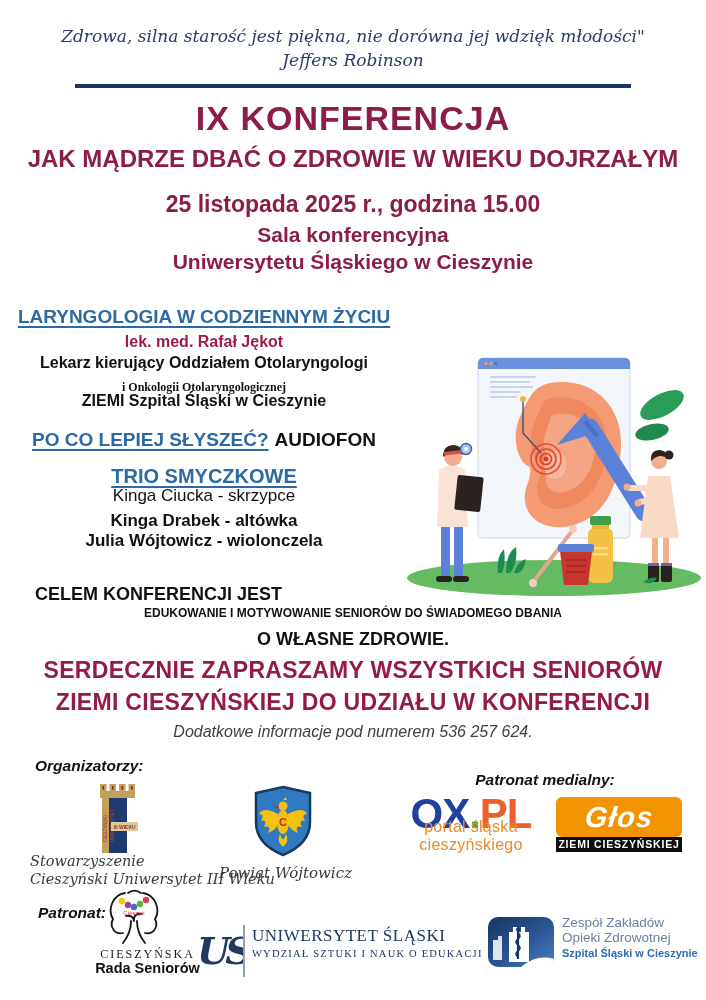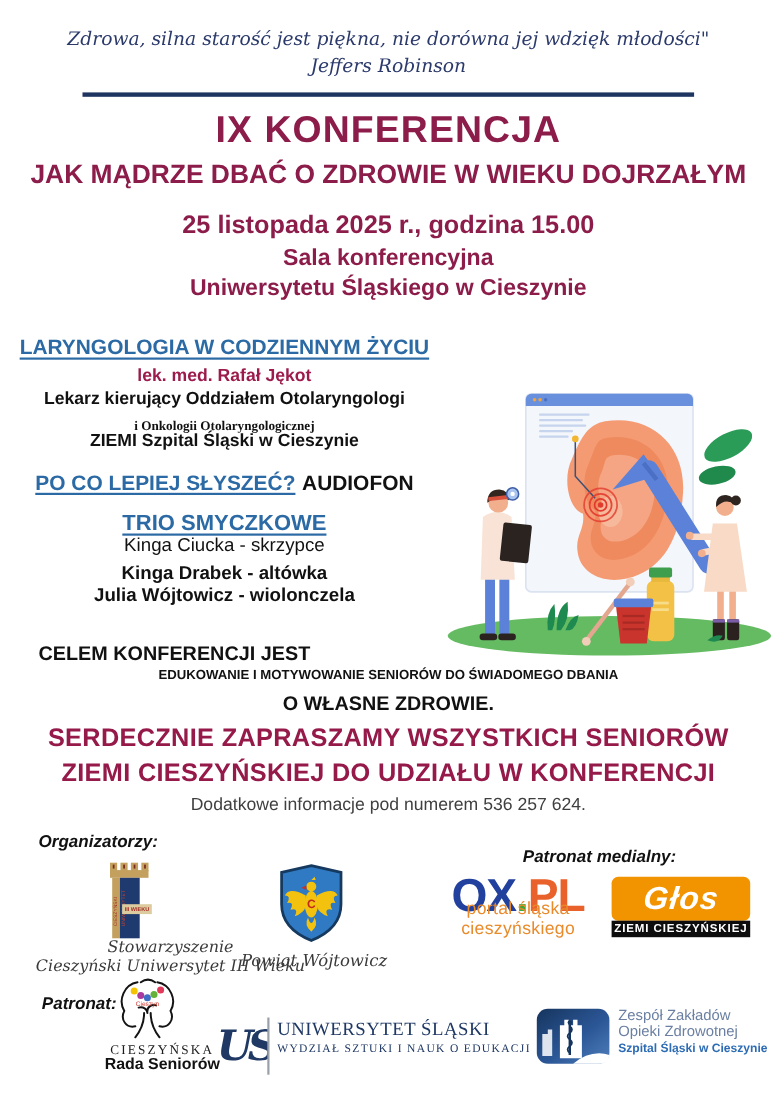--- a/index.html
+++ b/index.html
@@ -36,25 +36,25 @@
   .sec3-m3{top:531px;font-size:17px;font-weight:bold;}
 
   .illus{left:400px;top:335px;width:306px;height:275px;}
 
   .goal1{top:584px;left:35px;font-size:18px;font-weight:bold;}
   .goal2{top:606px;font-size:12px;font-weight:bold;}
   .goal3{top:629px;font-size:18px;font-weight:bold;}
 
   .inv1{top:657px;font-size:23px;font-weight:bold;color:#951A49;letter-spacing:0.3px;}
   .inv2{top:689px;font-size:23px;font-weight:bold;color:#951A49;letter-spacing:0.3px;}
-  .info{top:723px;font-size:16px;color:#3F3F3F;}
+  .info{top:723px;font-size:16px;color:#3F3F3F;font-style:italic;}
 
   .org-label{top:757px;left:35px;font-size:15.5px;font-weight:bold;font-style:italic;}
   .utw-logo{left:94px;top:784px;}
-  .utw-cap{left:30px;top:852px;width:250px;text-align:center;
+  .utw-cap{left:30px;top:852px;width:250px;text-align:left;
            font-family:"DejaVu Serif",serif;font-style:italic;font-size:14.5px;color:#3A3A3A;line-height:18px;}
   .powiat-logo{left:247px;top:784px;}
   .powiat-cap{left:208px;top:864px;width:155px;text-align:center;
            font-family:"DejaVu Serif",serif;font-style:italic;font-size:15px;color:#3A3A3A;}
 
   .media-label{left:420px;top:771px;width:250px;text-align:center;font-size:15.5px;font-weight:bold;font-style:italic;}
   .ox-logo{left:405px;top:792px;width:132px;text-align:center;font-size:42px;font-weight:bold;line-height:44px;letter-spacing:-1px;}
   .ox-logo .p1{color:#22409D;} .ox-logo .dot{color:#3FA935;} .ox-logo .p2{color:#E9612B;}
   .ox-tag{left:403px;top:818px;width:136px;text-align:center;font-size:16px;color:#E98A2B;letter-spacing:0.3px;}
   .glos-box{left:556px;top:797px;width:126px;height:40px;background:#F29400;border-radius:6px;

